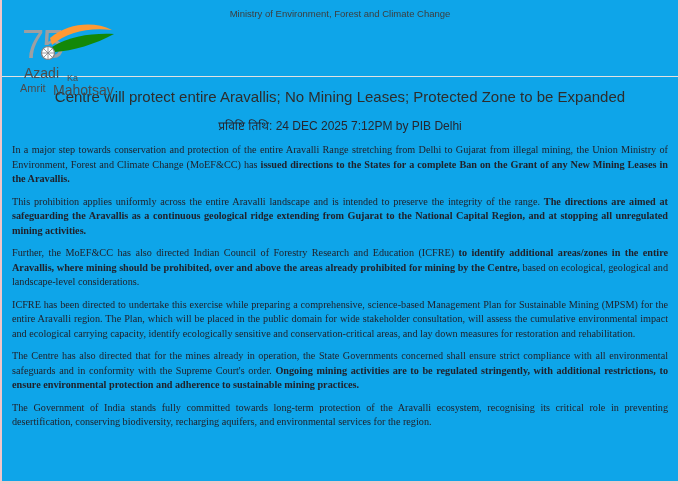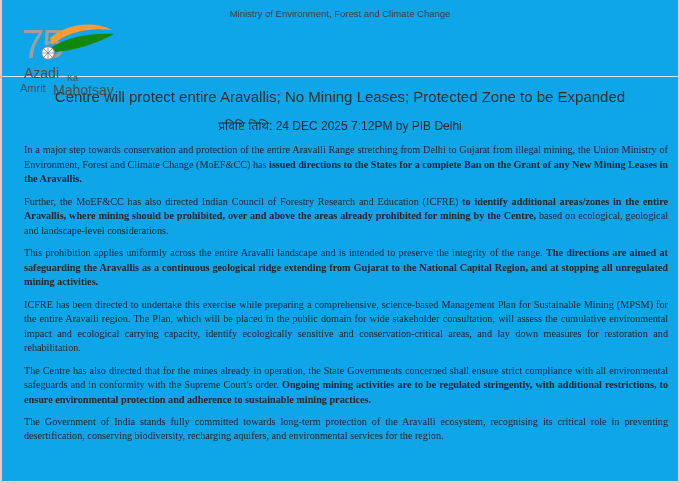--- a/index.html
+++ b/index.html
@@ -35,21 +35,21 @@
   .dateline {
     text-align:center; font-size:12px; color:#26262e; margin-bottom:9px;
   }
   .article {
     padding:0 10px;
     font-family:"Liberation Serif", serif;
     font-size:10.2px; line-height:1.42;
     color:#20222c;
     text-align:justify;
   }
-  .article p { margin:0 0 8px 12px; }
+  .article p { margin:0 0 8px 0; }
   .article b { font-weight:bold; }
 </style>
 </head>
 <body>
 
 <div class="page">
 
   <div class="header">
     <div class="ministry">Ministry of Environment, Forest and Climate Change</div>
 
@@ -67,20 +67,20 @@
       <text class="word-main" x="33" y="75" font-size="14">Mahotsav</text>
     </svg>
   </div>
 
   <h1 class="title">Centre will protect entire Aravallis; No Mining Leases; Protected Zone to be Expanded</h1>
 
   <div class="dateline">प्रविष्टि तिथि: 24 DEC 2025 7:12PM by PIB Delhi</div>
 
   <div class="article" id="article-body">
       <p><span>In a major step towards conservation and protection of the entire Aravalli Range stretching from Delhi to Gujarat from illegal mining, the Union Ministry of Environment, Forest and Climate Change (MoEF&amp;CC) has </span><b>issued directions to the States for a complete Ban on the Grant of any New Mining Leases in the Aravallis.</b></p>
+      <p><span>This prohibition applies uniformly across the entire Aravalli landscape and is intended to preserve the integrity of the range. </span><b>The directions are aimed at safeguarding the Aravallis as a continuous geological ridge extending from Gujarat to the National Capital Region, and at stopping all unregulated mining activities.</b></p>
       <p><span>Further, the MoEF&amp;CC has also directed Indian Council of Forestry Research and Education (ICFRE) </span><b>to identify additional areas/zones in the entire Aravallis, where mining should be prohibited, over and above the areas already prohibited for mining by the Centre, </b><span>based on ecological, geological and landscape-level considerations.</span></p>
-      <p><span>This prohibition applies uniformly across the entire Aravalli landscape and is intended to preserve the integrity of the range. </span><b>The directions are aimed at safeguarding the Aravallis as a continuous geological ridge extending from Gujarat to the National Capital Region, and at stopping all unregulated mining activities.</b></p>
       <p><span>ICFRE has been directed to undertake this exercise while preparing a comprehensive, science-based Management Plan for Sustainable Mining (MPSM) for the entire Aravalli region. The Plan, which will be placed in the public domain for wide stakeholder consultation, will assess the cumulative environmental impact and ecological carrying capacity, identify ecologically sensitive and conservation-critical areas, and lay down measures for restoration and rehabilitation.</span></p>
       <p><span>The Centre has also directed that for the mines already in operation, the State Governments concerned shall ensure strict compliance with all environmental safeguards and in conformity with the Supreme Court's order. </span><b>Ongoing mining activities are to be regulated stringently, with additional restrictions, to ensure environmental protection and adherence to sustainable mining practices.</b></p>
       <p><span>The Government of India stands fully committed towards long-term protection of the Aravalli ecosystem, recognising its critical role in preventing desertification, conserving biodiversity, recharging aquifers, and environmental services for the region.</span></p>
     </div>
 
 </div>
 
 </body></html>

